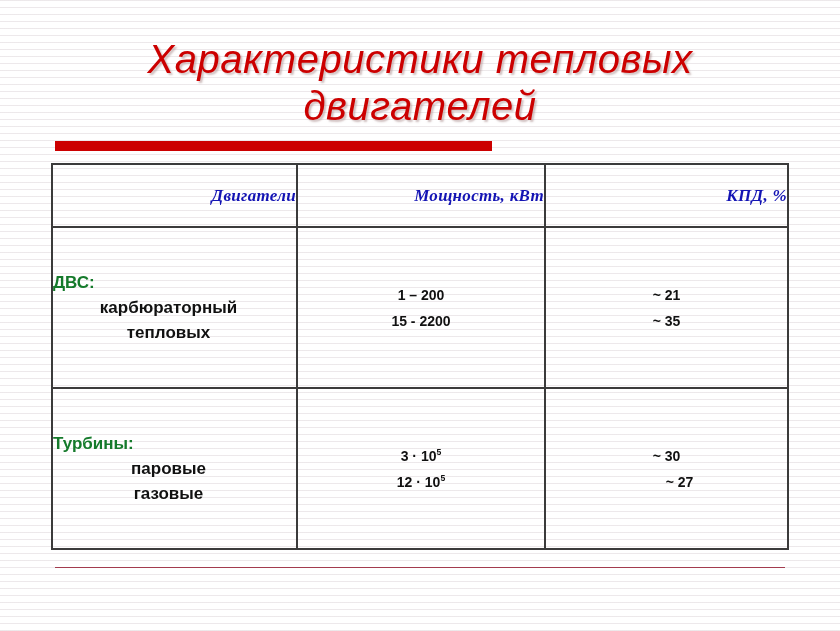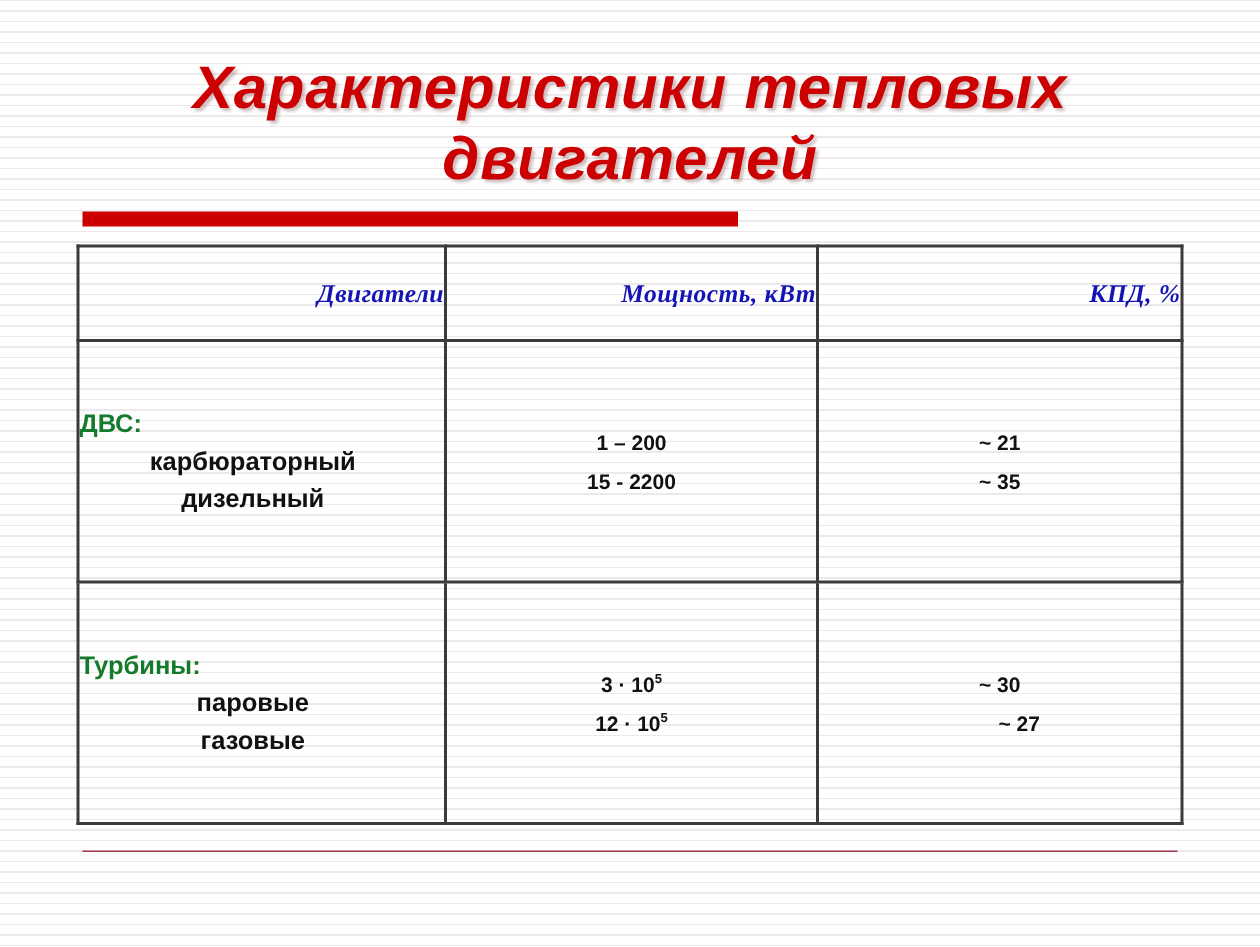--- a/index.html
+++ b/index.html
@@ -32,21 +32,21 @@
   #title-block {
     position: absolute;
     left: 0;
     top: 36px;
     width: 840px;
     text-align: center;
   }
   .title-line {
     color: #cc0000;
     font-family: "Liberation Sans", sans-serif;
-    font-weight: bold;
+    font-weight: normal;
     font-style: italic;
     font-size: 40px;
     line-height: 47px;
     letter-spacing: 0.5px;
     text-shadow: 2px 2px 2px rgba(170, 140, 140, 0.55);
     white-space: nowrap;
   }
 
   #red-bar {
     position: absolute;
@@ -169,21 +169,21 @@
       <tr class="header-row">
         <td class="hdr-cell">Двигатели</td>
         <td class="hdr-cell">Мощность, кВт</td>
         <td class="hdr-cell">КПД, %</td>
       </tr>
 
       <tr class="row-dvs">
         <td class="cat-cell">
           <span class="cat-head">ДВС:</span>
           <span class="cat-sub">карбюраторный</span>
-          <span class="cat-sub">дизельный</span>
+          <span class="cat-sub">тепловых</span>
         </td>
         <td class="val-cell val-dvs">
           <span class="val-line">1 – 200</span>
           <span class="val-line">15 - 2200</span>
         </td>
         <td class="val-cell eff-dvs">
           <span class="val-line">~ 21</span>
           <span class="val-line">~ 35</span>
         </td>
       </tr>

